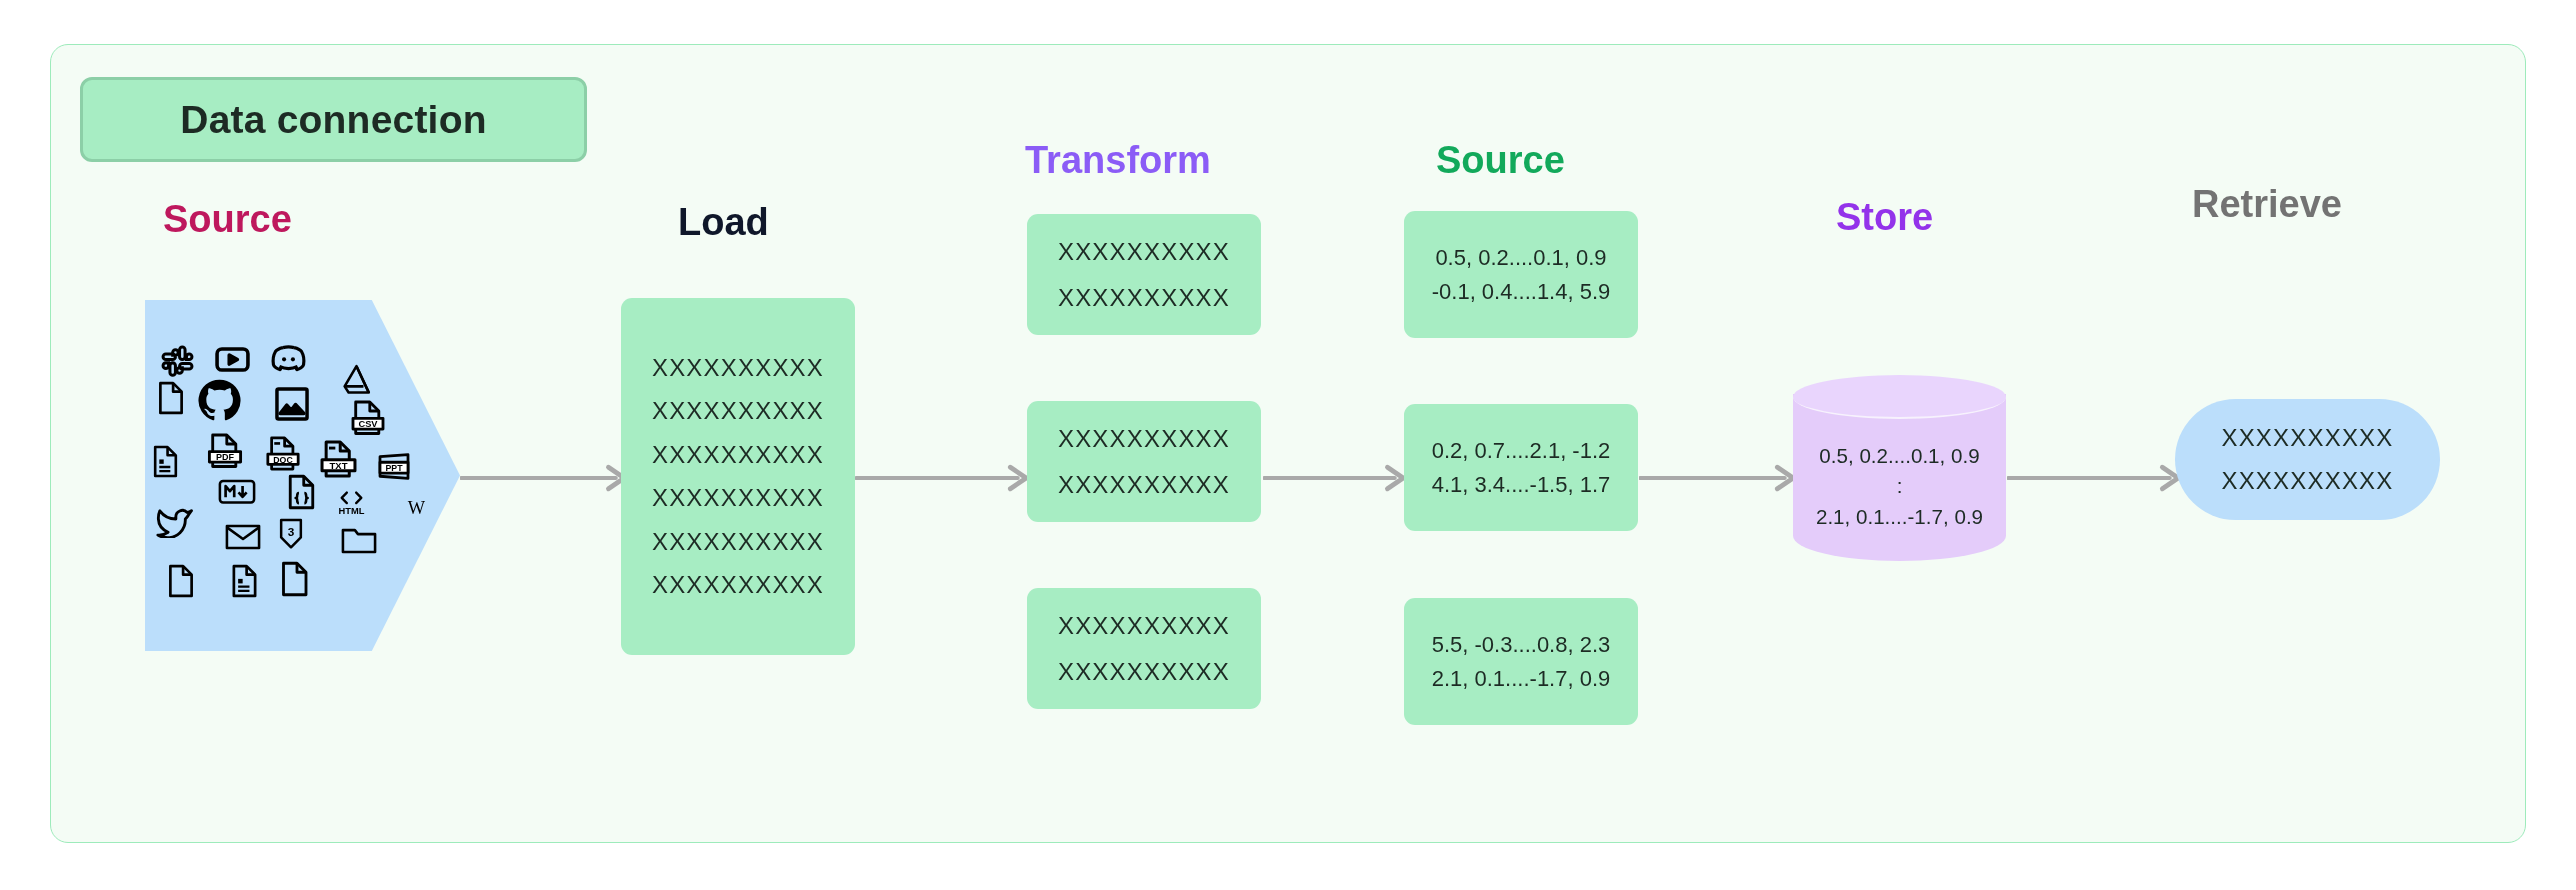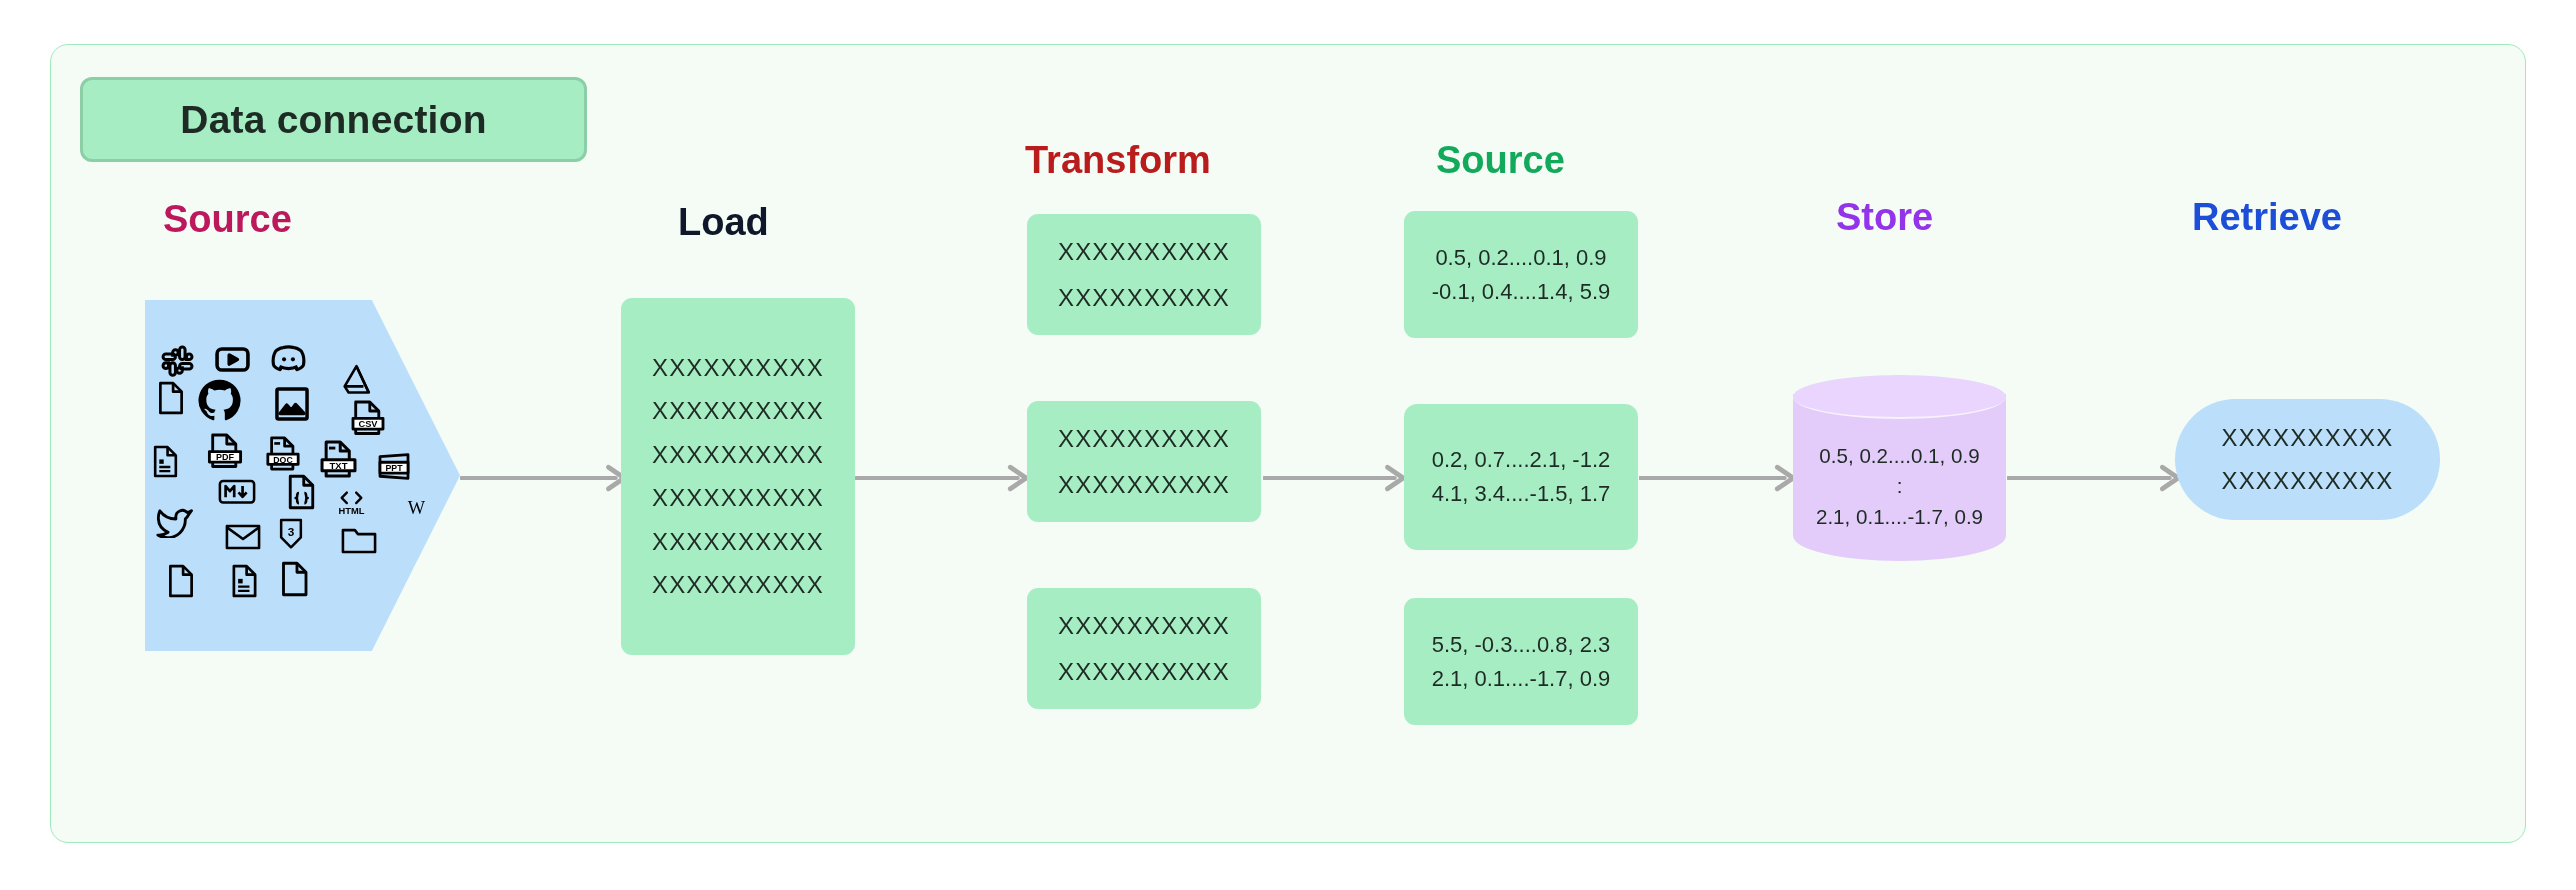--- a/index.html
+++ b/index.html
@@ -35,24 +35,24 @@
   }
 
   
   .stage-label{
     position:absolute;
     font-size:38px;font-weight:bold;
     white-space:nowrap;
   }
   .lbl-source   {left:163px; top:198px;  color:#be185d;}
   .lbl-load     {left:678px;top:201px;  color:#0f172a;}
-  .lbl-transform{left:1025px;top:139px;  color:#b91c1c;}
+  .lbl-transform{left:1025px;top:139px;  color:#8b5cf6;}
   .lbl-embed    {left:1436px;top:139px;  color:#12A95B;}
   .lbl-store    {left:1836px;top:196px;  color:#9333EA;}
-  .lbl-retrieve {left:2192px;top:196px;  color:#1d4ed8;}
+  .lbl-retrieve {left:2192px;top:183px;  color:#737373;}
 
   
   .source-shape{
     position:absolute;left:145px;top:300px;
     width:315px;height:351px;
     background:#BBDEFB;
     clip-path:polygon(0 0, 72% 0, 100% 50%, 72% 100%, 0 100%);
   }
   .icon-grid{
     position:absolute;left:145px;top:300px;
@@ -82,21 +82,21 @@
   
   .card-load{left:621px;top:298px;width:234px;height:357px;}
   .card-load .ln{margin:0;font-size:24px;letter-spacing:1.2px;}
   .card-load .ln + .ln{margin-top:19.4px;}
   .tr1{left:1027px;top:214px;width:234px;height:121px;}
   .tr2{left:1027px;top:401px;width:234px;height:121px;}
   .tr3{left:1027px;top:588px;width:234px;height:121px;}
 
   
   .em1{left:1404px;top:211px;width:234px;height:127px;}
-  .em2{left:1404px;top:404px;width:234px;height:146px;border-radius:13px;}
+  .em2{left:1404px;top:404px;width:234px;height:127px;}
   .em3{left:1404px;top:598px;width:234px;height:127px;}
 
   
   .cyl{
     position:absolute;left:1793px;top:375px;
     width:213px;height:206px;
   }
   .cyl-body{
     position:absolute;left:0;top:19.4px;width:213px;height:167px;
     background:#E4CCFA;

